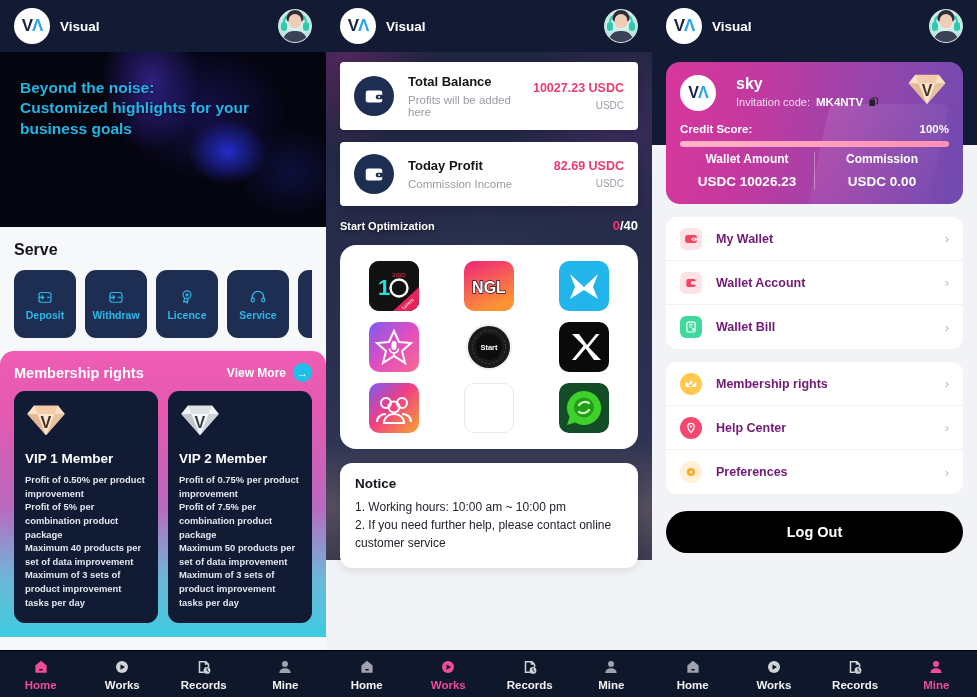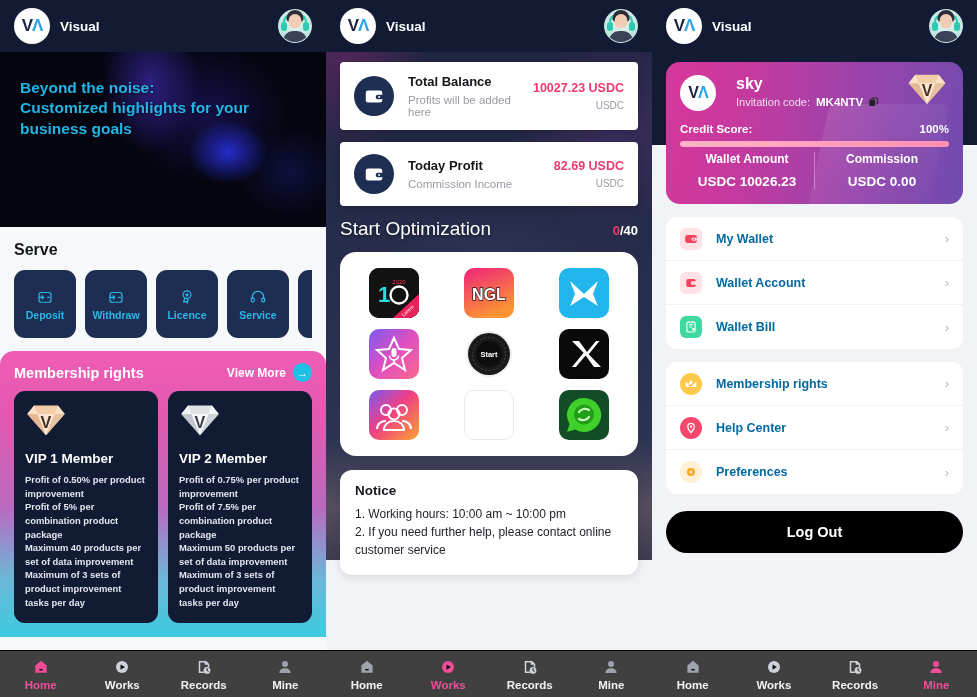--- a/index.html
+++ b/index.html
@@ -41,21 +41,21 @@
     width:24px; height:15px; border-radius:10px 10px 0 0; background:#3b4258; }
   .avatar .hs-l, .avatar .hs-r { position:absolute; top:36%; width:6px; height:9px;
     border-radius:3px; background:#2ec9b0; }
   .avatar .hs-l { left: 2px; } .avatar .hs-r { right: 2px; }
   .avatar .band { position:absolute; left:50%; top:14%; transform:translateX(-50%);
     width:24px; height:8px; border-radius:12px 12px 0 0; border:2px solid #2ec9b0; border-bottom:none; }
 
   
   .bnav {
     position: absolute; left: 0; bottom: 0; width: 100%; height: 47px;
-    background: #404040; display: flex; align-items: center;
+    background: #0f172a; display: flex; align-items: center;
     border-top: 1px solid #000; z-index: 10;
   }
   .bnav-item { flex: 1; display: flex; flex-direction: column; align-items: center; justify-content: center; gap: 3px; }
   .bnav-label { font-size: 11.5px; color: #f2f2f2; font-weight: 600; }
   .bnav-item.active .bnav-label { color: #ef4d9a; }
   .ic { width: 18px; height: 18px; display: block; }
 
   
   .s1 { background: #f7f8fa; }
   .hero {
@@ -133,21 +133,21 @@
     display: flex; align-items: center; justify-content: center; flex: 0 0 40px; margin-right: 14px;
   }
   .bal-mid { flex: 1; }
   .bal-label { font-size: 13px; font-weight: bold; color: #15161a; margin-bottom: 5px; }
   .bal-sub { font-size: 11.5px; color: #9a9aa5; }
   .bal-right { text-align: right; }
   .bal-amt { font-size: 12.5px; font-weight: bold; color: #ee3a6e; margin-bottom: 5px; white-space: nowrap; }
   .bal-cur { font-size: 10px; color: #9a9aa5; }
 
   .opt-head { display: flex; align-items: baseline; justify-content: space-between; margin: 8px 0 12px 0; }
-  .opt-title { color: #fff; font-size: 19px; font-weight: normal; text-shadow: 0 1px 3px rgba(0,0,0,.5); }
+  .opt-title { color: #fff; font-size: 11px; font-weight: bold; text-shadow: 0 1px 3px rgba(0,0,0,.5); }
   .opt-count { font-size: 13px; font-weight: bold; color: #fff; }
   .opt-count .zero { color: #ee3a6e; }
 
   .grid-card {
     background: #fff; border-radius: 16px; padding: 16px 14px;
     display: grid; grid-template-columns: repeat(3, 1fr); gap: 11px 14px; justify-items: center;
   }
   .tile { width: 50px; height: 50px; border-radius: 10px; overflow: hidden; position: relative; }
   .tile-plain { background: #fff; border: 1px solid #e9eaef; }
 
@@ -191,21 +191,21 @@
   .wal-row { display: flex; margin-top: 5px; position: relative; z-index: 2; }
   .wal-col { flex: 1; text-align: center; }
   .wal-col + .wal-col { border-left: 1px solid rgba(255,255,255,.35); }
   .wal-t { color: #fff; font-size: 12px; font-weight: bold; margin-bottom: 8px; }
   .wal-v { color: #fff; font-size: 13.5px; font-weight: bold; }
 
   .menu-group { background: #fff; border-radius: 11px; margin-top: 13px; overflow: hidden; }
   .menu-item { display: flex; align-items: center; height: 44px; padding: 0 14px; border-bottom: 1px solid #f0f1f4; }
   .menu-item:last-child { border-bottom: none; }
   .menu-ic { width: 22px; height: 22px; border-radius: 6px; display:flex; align-items:center; justify-content:center; flex: 0 0 22px; margin-right: 14px; }
-  .menu-label { flex: 1; font-size: 12.5px; font-weight: bold; color: #0369a1; }
+  .menu-label { flex: 1; font-size: 12.5px; font-weight: bold; color: #701a75; }
   .menu-chev { color: #b6b9c2; font-size: 13px; }
 
   .logout {
     margin-top: 17px; height: 42px; border-radius: 21px; background: #000;
     display: flex; align-items: center; justify-content: center;
     color: #fff; font-size: 14.5px; font-weight: bold;
   }
 </style>
 </head>
 <body>

